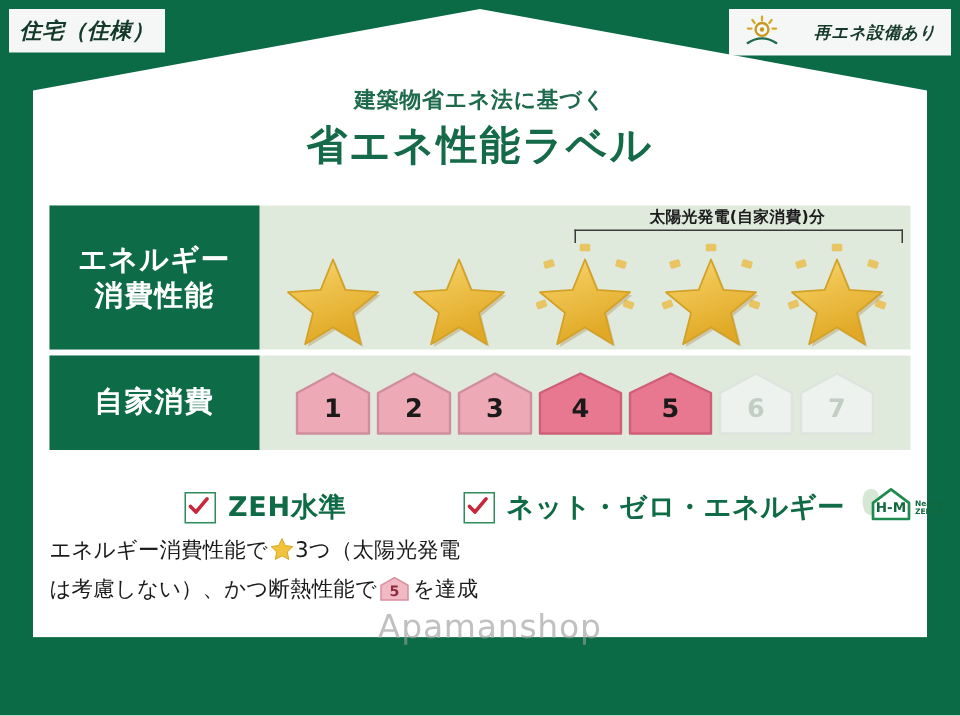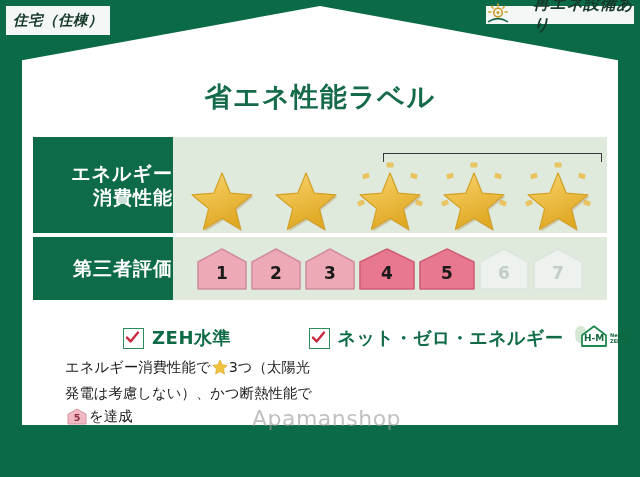--- a/index.html
+++ b/index.html
@@ -44,22 +44,22 @@
     left: 6px;
     top: 6px;
     width: 104px;
     height: 29px;
     font-size: 14.5px;
   }
   #tag-right {
     right: 6px;
     top: 6px;
     width: 148px;
-    height: 18px;
-    font-size: 16px;
+    height: 31px;
+    font-size: 11px;
     gap: 23px;
   }
   .sun-icon { flex: 0 0 auto; display: block; }
 
   
   .title-small {
     position: absolute;
     left: 0; right: 0;
     top: 57px;
     text-align: center;
@@ -93,21 +93,21 @@
 
   .row-label {
     flex: 0 0 140px;
     background: #0d6b48;
     color: #ffffff;
     font-weight: bold;
     font-size: 19px;
     line-height: 1.28;
     display: flex;
     flex-direction: column;
-    align-items: flex-end;
+    align-items: center;
     justify-content: center;
     letter-spacing: 1px;
     text-align: center;
   }
   #row-insul .row-label { font-size: 19px; }
   .row-body { flex: 1 1 auto; position: relative; }
 
   
   .solar-note {
     position: absolute;
@@ -195,21 +195,20 @@
     white-space: nowrap;
   }
   .zehm-logo { flex: 0 0 auto; margin-left: 2px; }
 
   .zeh-text {
     margin-top: 6px;
     font-size: 14.3px;
     line-height: 1.62;
     color: #1a1a1a;
     letter-spacing: 0.1px;
-    margin-left: 32px;
   }
   .inline-star { vertical-align: -3px; margin: 0 1px; }
   .inline-grade { vertical-align: -4px; margin: 0 2px; }
 
   
   .watermark {
     position: absolute;
     left: 0; right: 0;
     top: 406px;
     text-align: center;
@@ -304,28 +303,30 @@
           <line x1="21.4" y1="9" x2="19.0" y2="9"></line>
         </g>
         <circle cx="12" cy="9.6" r="4.3" fill="none" stroke="#c99a22" stroke-width="1.6"></circle>
         <circle cx="12" cy="9.6" r="1.5" fill="#c99a22"></circle>
         <path d="M2.5 18.6 Q12 12.6 21.5 18.6" fill="none" stroke="#1d6b4c" stroke-width="1.6" stroke-linecap="round"></path>
       </svg>
     </span>
     <span>再エネ設備あり</span>
   </div>
 
+  <div class="title-small">建築物省エネ法に基づく</div>
   <div class="title-big">省エネ性能ラベル</div>
 
   <div class="rating-row" id="row-energy">
     <div class="row-label">
       <span>エネルギー</span>
       <span>消費性能</span>
     </div>
     <div class="row-body">
+      <div class="solar-note">太陽光発電(自家消費)分</div>
       <div class="solar-bracket"></div>
       <div class="stars-wrap" id="stars-wrap">
           <div class="star-cell">
             <svg width="78" height="72" viewBox="0 0 78 72">
               <defs>
                 <linearGradient id="sg0" x1="0" y1="0" x2="0.4" y2="1">
                   <stop offset="0%" stop-color="#f7dd8a"></stop>
                   <stop offset="35%" stop-color="#f0c552"></stop>
                   <stop offset="100%" stop-color="#e0a824"></stop>
                 </linearGradient>
@@ -412,21 +413,21 @@
               <path d="M39 14 L47.2 34.2 L69 35.8 L52.3 49.6 L57.6 70.5 L39 59.2 L20.4 70.5 L25.7 49.6 L9 35.8 L30.8 34.2 Z" transform="translate(1.6,2)" fill="#b99a66" opacity="0.45"></path>
               <path d="M39 14 L47.2 34.2 L69 35.8 L52.3 49.6 L57.6 70.5 L39 59.2 L20.4 70.5 L25.7 49.6 L9 35.8 L30.8 34.2 Z" fill="url(#sg4)" stroke="#d3a126" stroke-width="1.2" stroke-linejoin="round"></path>
             </svg>
           </div>
         </div>
     </div>
   </div>
 
   <div class="rating-row" id="row-insul">
     <div class="row-label">
-      <span>第三者評価</span>
+      <span>自家消費</span>
     </div>
     <div class="row-body">
       <div class="grades" id="grades-wrap">
           <div class="grade">
             <svg width="52" height="46" viewBox="0 0 52 46">
               <path d="M2 16 L26 3 L50 16 L50 43 L2 43 Z" fill="#eda9b6" stroke="#d08e9d" stroke-width="1.6" stroke-linejoin="round"></path>
             </svg>
             <span>1</span>
           </div>
           <div class="grade">

